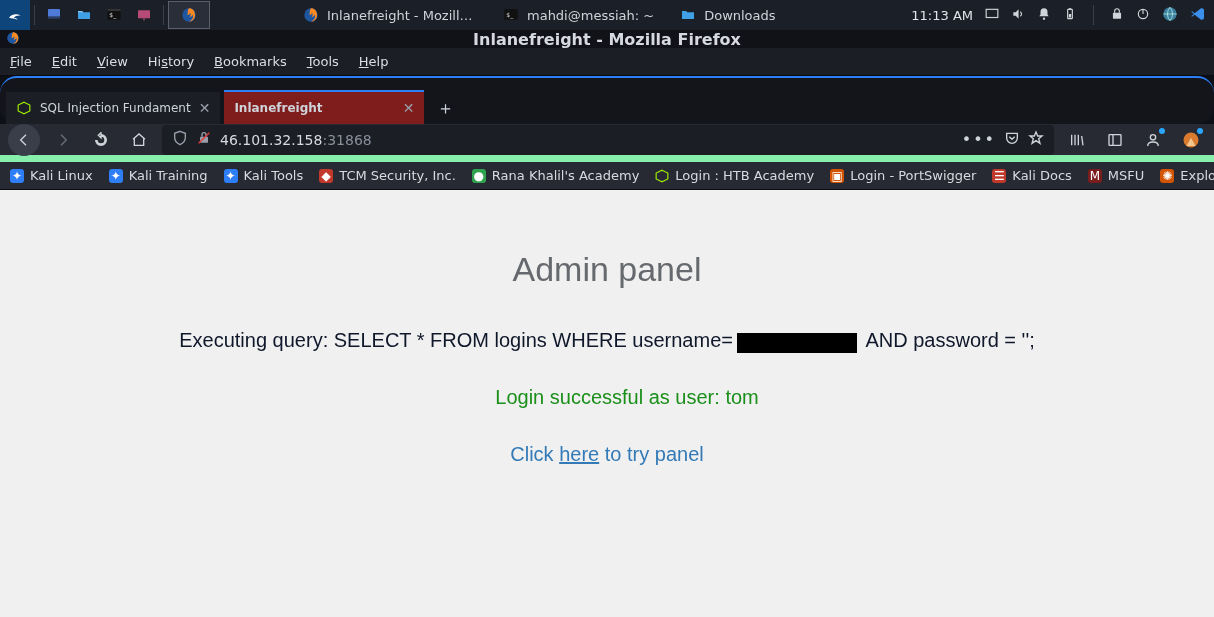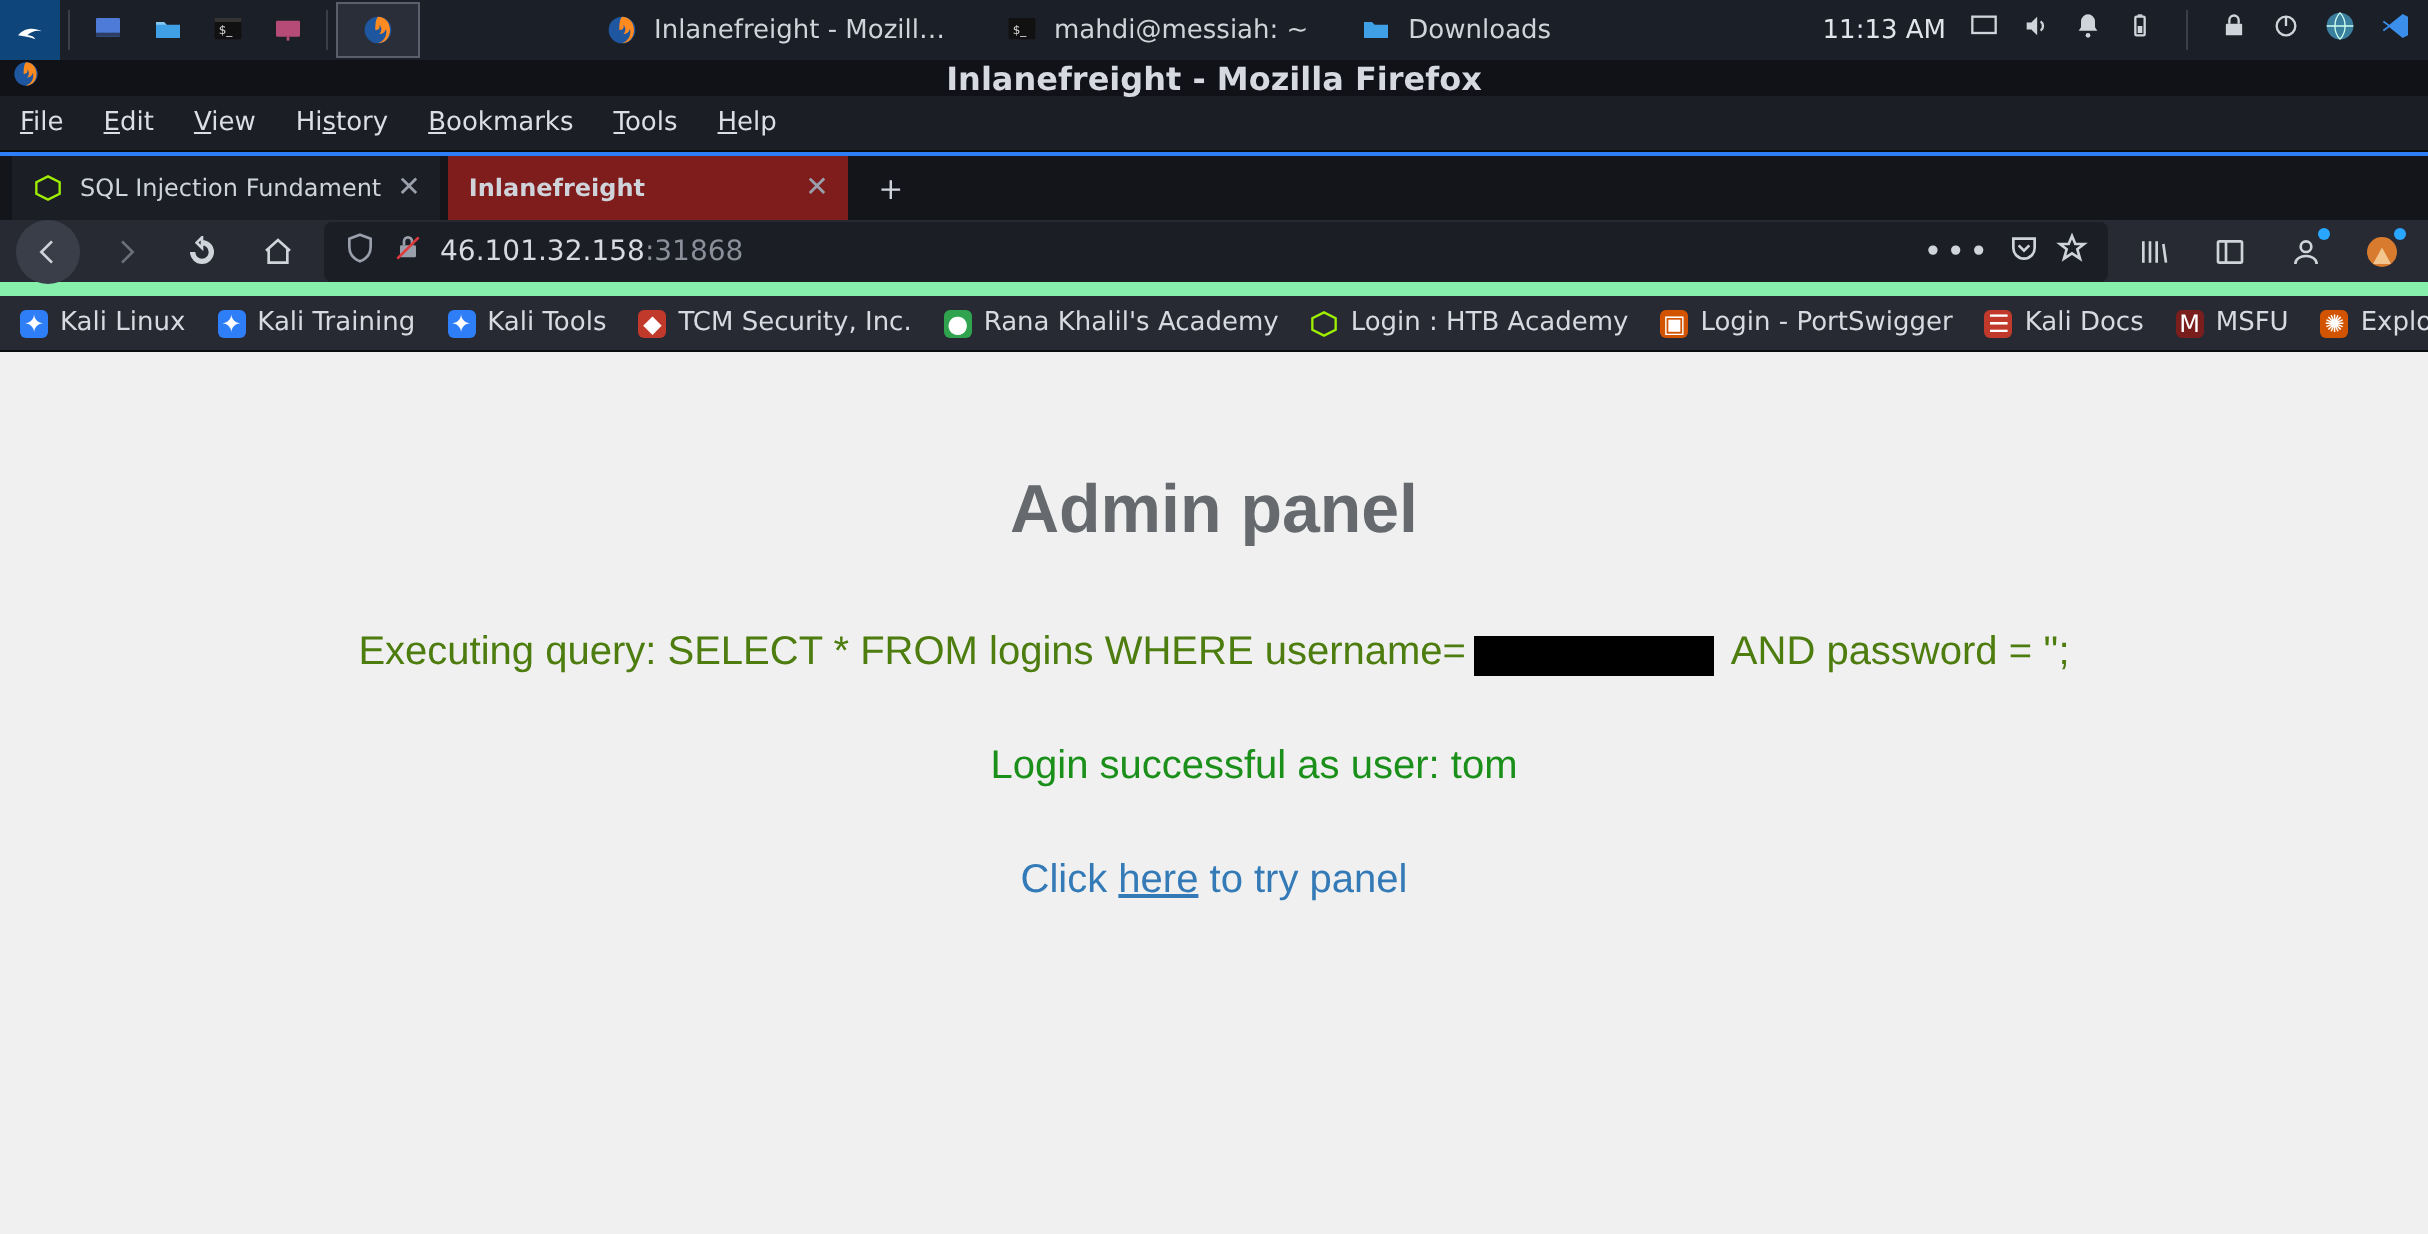--- a/index.html
+++ b/index.html
@@ -60,25 +60,26 @@
     height:28px;
     background:#1b1e25;
     display:flex; align-items:center;
     gap:20px;
     padding:0 10px;
     border-bottom:1px solid #0b0c10;
   }
   .menu-item { color:#dbdee5; font-size:13px; }
   .menu-item .underline { text-decoration:underline; text-decoration-thickness:1px; }
   .ff-tabbar {
-    height:34px;
+    height:48px;
     background:#13151b;
     display:flex; align-items:flex-end; gap:4px;
     padding-left:6px;
     border-top:2px solid #2e7ef7;
+    border-radius:17px;
   }
   .ff-tab {
     display:flex; align-items:center; gap:8px;
     height:32px; min-width:200px; max-width:220px;
     padding:0 10px;
     color:#cfd3da; font-size:12px;
     background:#1b1e25;
     position:relative;
   }
   .ff-tab.active { background:#7f1d1d;font-weight:bold; }
@@ -136,25 +137,25 @@
   .page {
     flex:1;
     background:#f0f0f0;
     color:#222;
     font-family: Helvetica, Arial, sans-serif;
     overflow:auto;
     text-align:center;
     padding-top:60px;
   }
   .page h1 {
-    font-size:34px; font-weight:700; color:#666a6e;
+    font-size:34px; font-weight:400; color:#666a6e;
     margin-bottom:40px;
   }
   .page .query-line {
-    font-size:20px; color:#4d7c0f; 
+    font-size:20px; color:#0f172a; 
   }
   .page .redact {
     display:inline-block; background:#000; color:#000;
     vertical-align:middle;
   }
   .redact.r1 { width:120px; height:20px; margin:0 4px -3px 4px;}
   .redact.r2 { width:310px; height:20px; margin:0 2px -3px 2px;}
   .page .login-line {
     font-size:20px; color:#1a8f1a;
     margin-top:34px;

